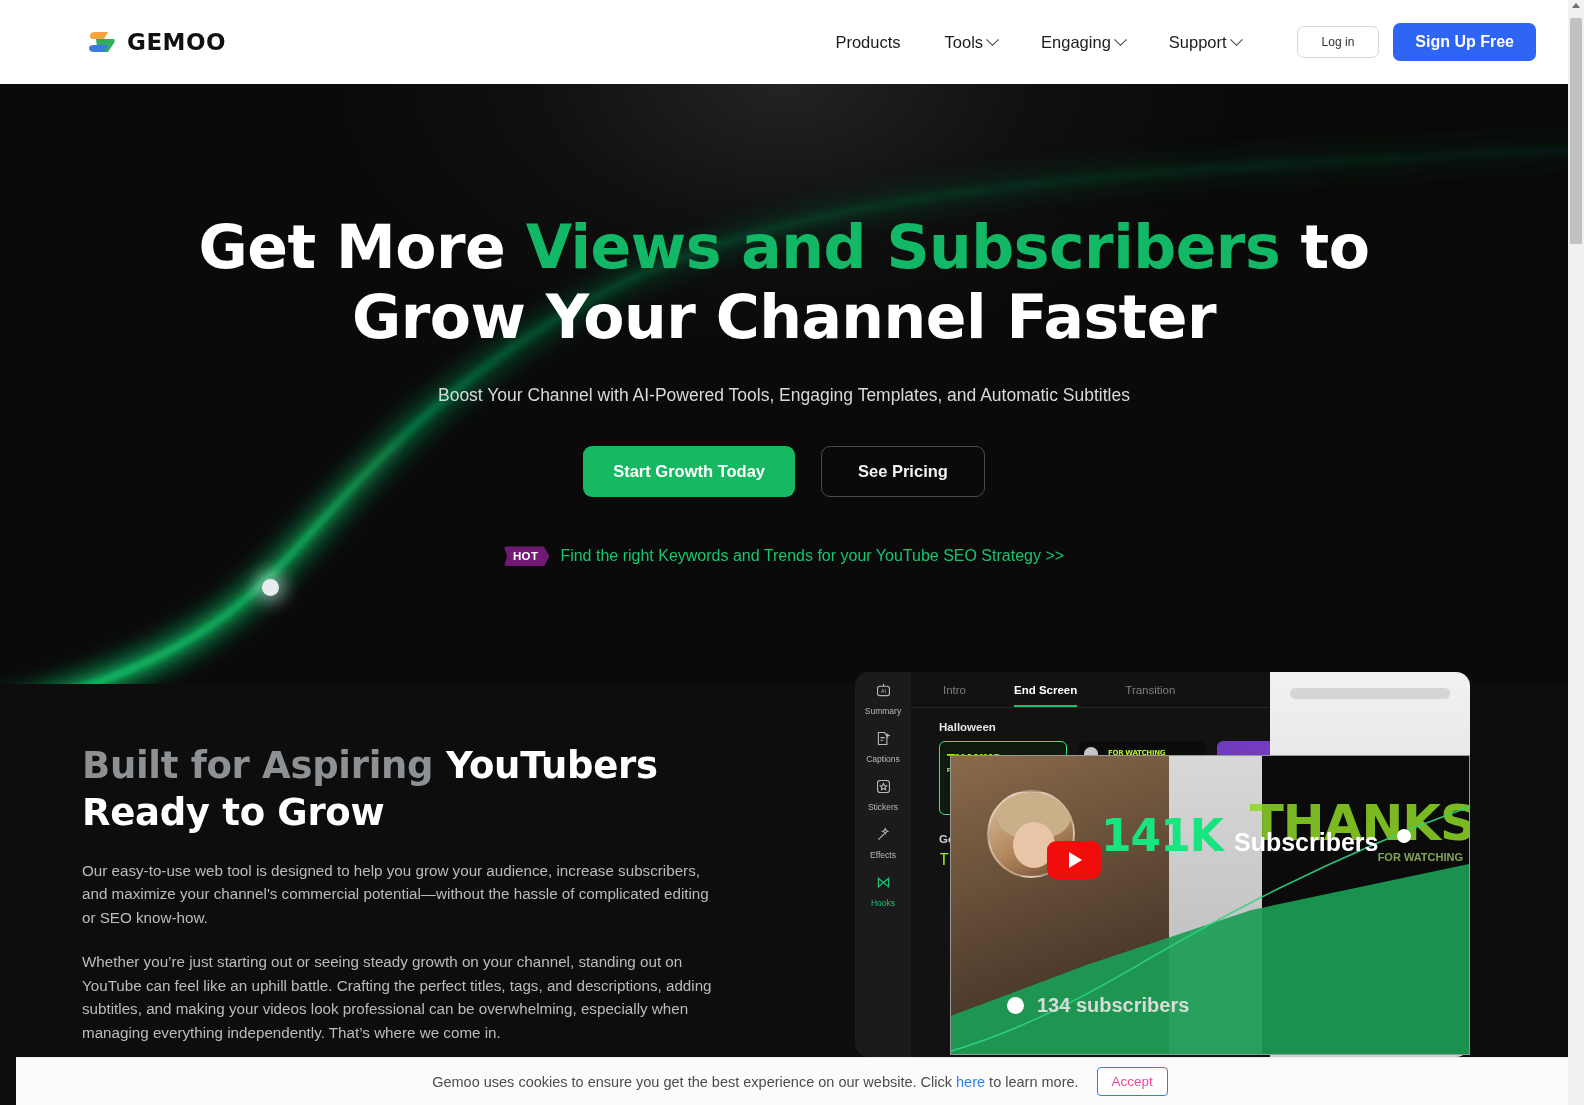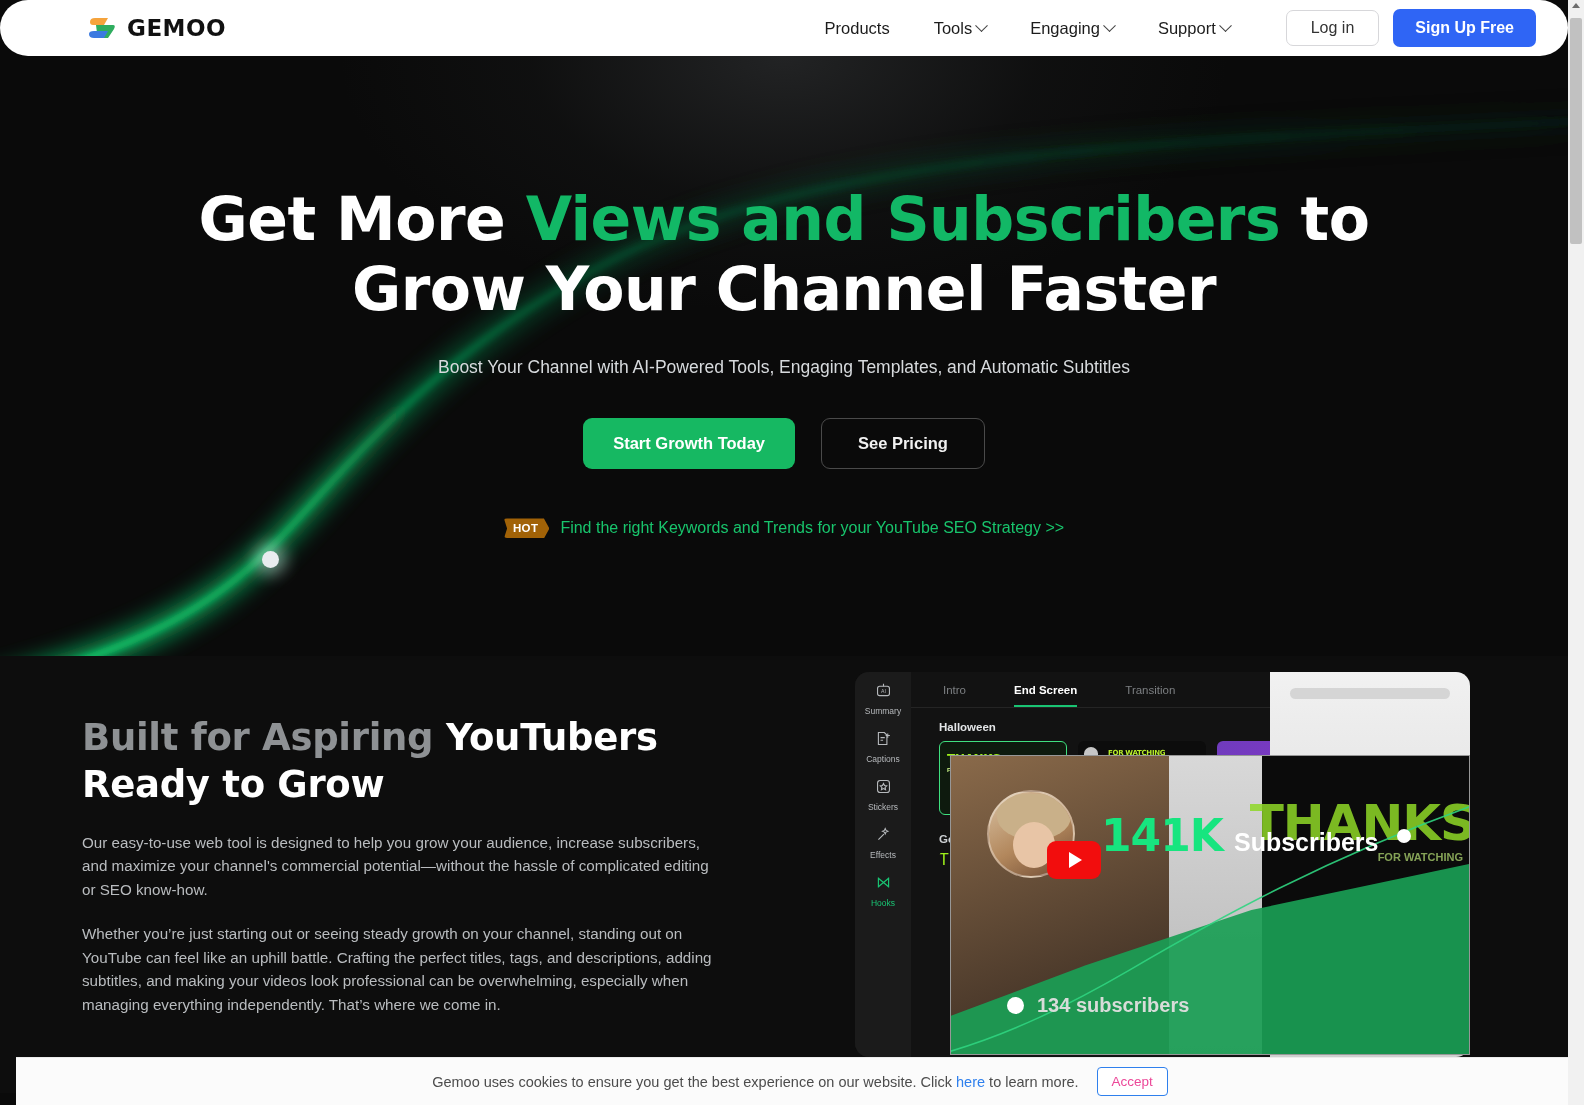--- a/index.html
+++ b/index.html
@@ -8,34 +8,34 @@
     font-family:"Liberation Sans", sans-serif;
     background:#0a0a0a;
     position:relative;
   }
 
   
   #page { position:absolute; top:0; left:0; width:1568px; height:1105px; overflow:hidden; background:#0a0a0a; }
 
   
   .header {
-    height:56px; background:#fff; display:flex; align-items:center;
-    padding:0 32px 0 86px; position:relative; z-index:40;border-radius:28px;
+    height:84px; background:#fff; display:flex; align-items:center;
+    padding:0 32px 0 86px; position:relative; z-index:40;
   }
   .logo-wrap { display:flex; align-items:center; gap:9px; }
   .logo-mark { width:32px; height:28px; position:relative; flex:none; }
   .logo-text { font-size:23px; font-weight:800; letter-spacing:.5px; color:#111; font-family:"DejaVu Sans", sans-serif; }
 
   .nav { display:flex; align-items:flex-end; gap:44px; margin-left:auto; }
   .nav-item { font-size:16.5px; color:#1c1c1c; display:flex; align-items:center; gap:5px; cursor:pointer; white-space:nowrap;}
   .chev { display:inline-block; width:9px; height:9px; border-right:1.6px solid #444; border-bottom:1.6px solid #444; transform:rotate(45deg) translate(-2px,-2px); }
 
   .auth { display:flex; align-items:center; gap:14px; margin-left:56px; }
   .btn-login {
-    font-size:16px; color:#333; background:#fff; border:1px solid #d7d7da;
+    font-size:12px; color:#333; background:#fff; border:1px solid #d7d7da;
     border-radius:7px; padding:8px 24px; cursor:pointer; font-family:inherit;
   }
   .btn-signup {
     font-size:16px; font-weight:700; color:#fff; background:#2f65f5; border:none;
     border-radius:7px; padding:10px 22px; cursor:pointer; font-family:inherit; white-space:nowrap;
   }
 
   
   .hero {
     position:relative; height:600px; background:#0a0a0a; overflow:hidden;
@@ -62,21 +62,21 @@
   .btn-primary {
     background:#16b862; color:#fff; font-weight:700; font-size:16.5px; border:none;
     border-radius:9px; padding:15px 30px; cursor:pointer; font-family:inherit;
   }
   .btn-ghost {
     background:transparent; color:#f1f1f1; font-weight:700; font-size:16.5px;
     border:1px solid #4a4a4a; border-radius:9px; padding:15px 36px; cursor:pointer; font-family:inherit;
   }
   .hot-row { margin-top:49px; display:flex; justify-content:center; align-items:center; gap:11px; cursor:pointer; }
   .hot-badge {
-    background:#a16207; color:#fff; font-size:11.5px; font-weight:700; letter-spacing:.4px;
+    background:#701a75; color:#fff; font-size:11.5px; font-weight:700; letter-spacing:.4px;
     padding:4px 11px 4px 9px; position:relative;
     clip-path:polygon(0 0, 88% 0, 100% 50%, 88% 100%, 0 100%, 7% 50%);
     border-radius:3px;
   }
   .hot-link { color:#18c46c; font-size:16px; }
 
   
   .sec2 { position:relative; background:#0d0d0d; height:437px; overflow:hidden; }
   .sec2-left { position:absolute; left:82px; top:58px; width:640px; }
   h2.sec2-title {

